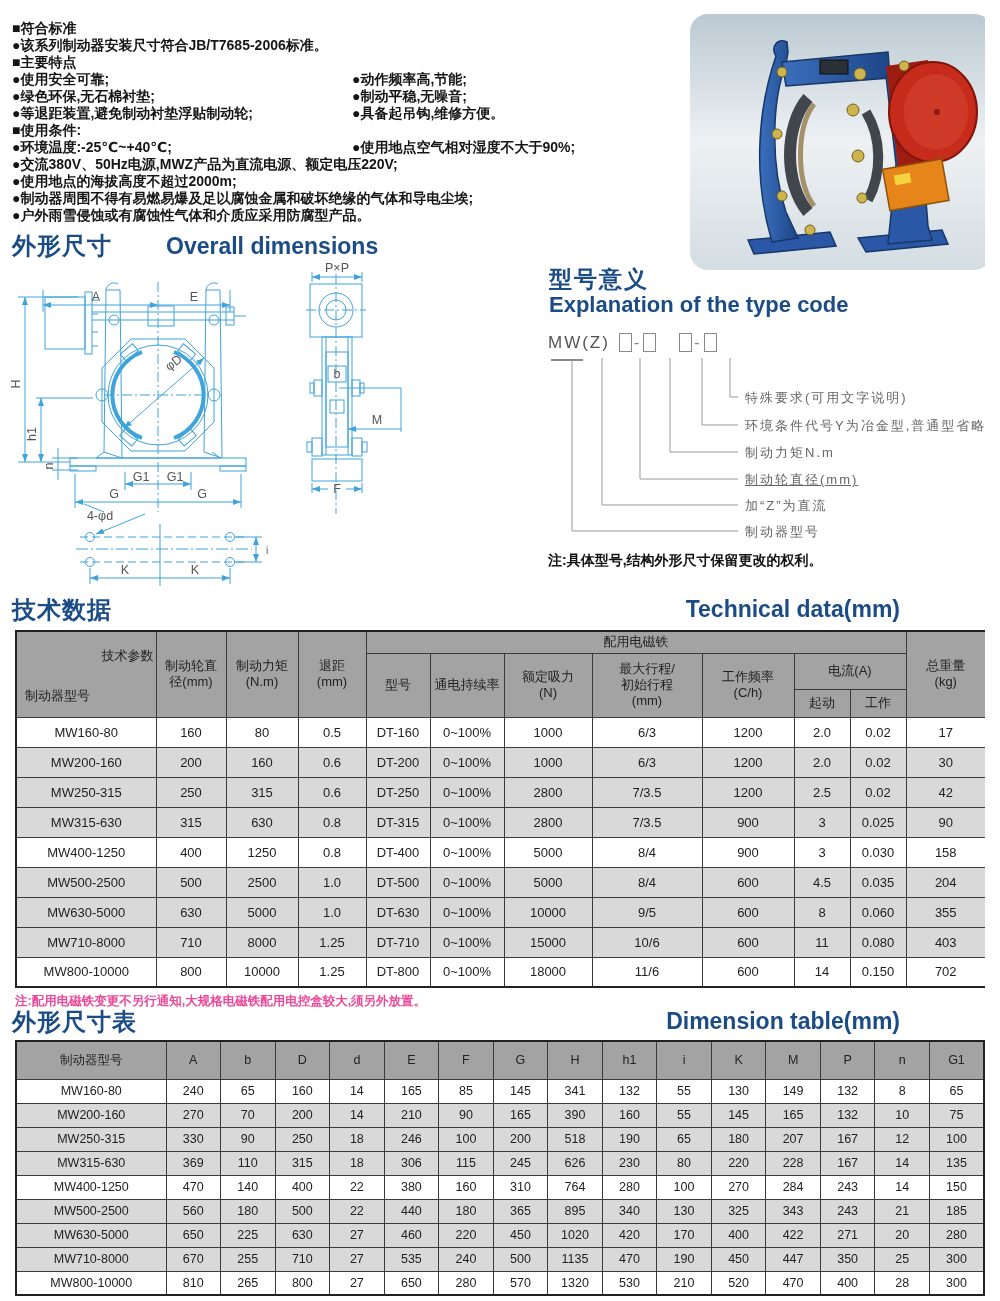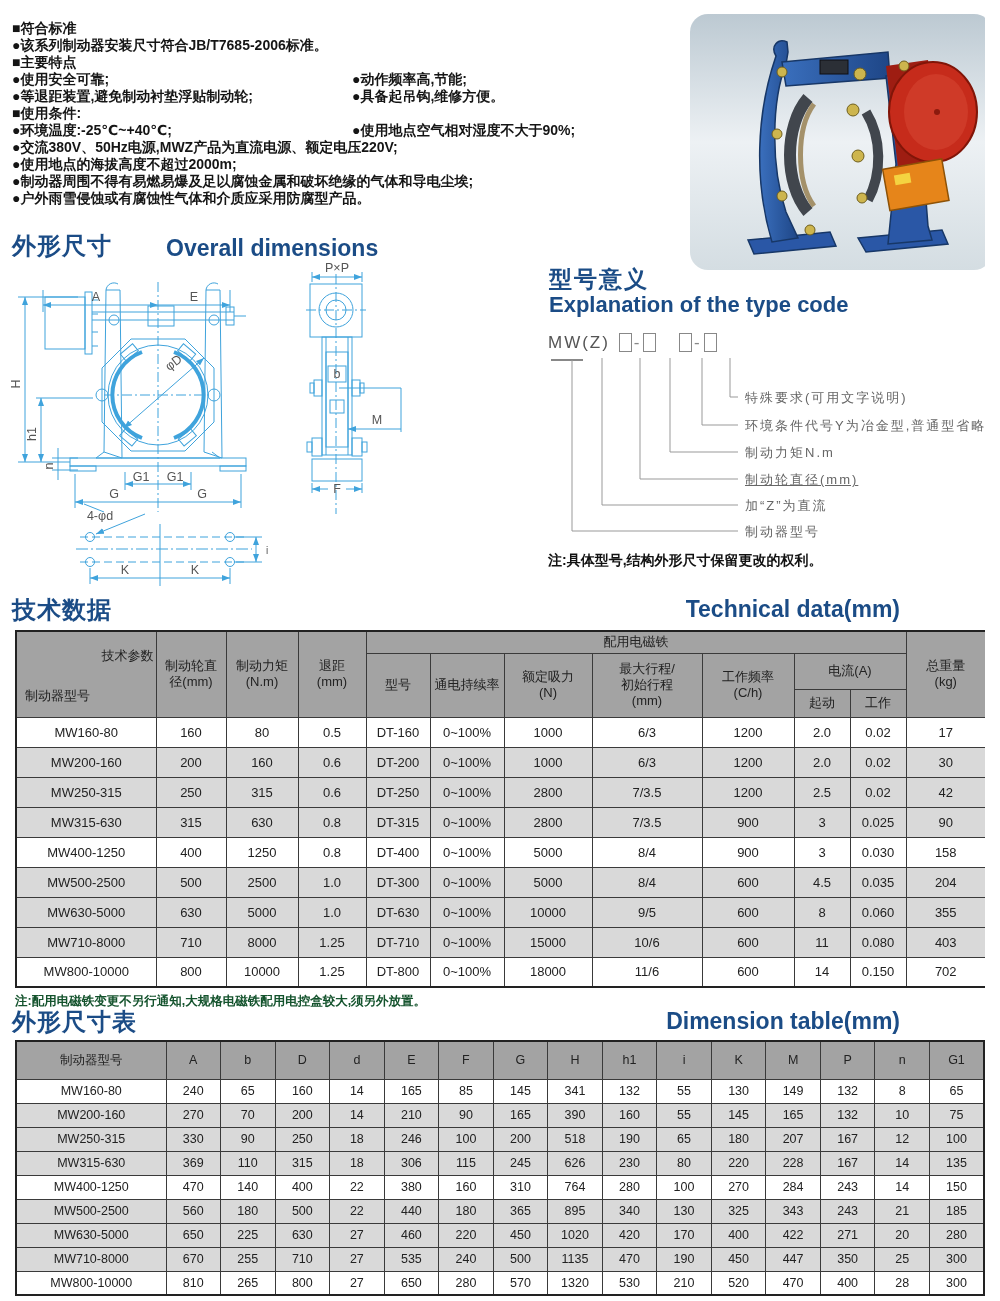--- a/index.html
+++ b/index.html
@@ -4,21 +4,21 @@
 <style>
 *{margin:0;padding:0;box-sizing:border-box}
 body{background:#fff}
 .page{position:relative;width:985px;height:1301px;background:#fff;overflow:hidden;
   font-family:"Liberation Sans","DejaVu Sans",sans-serif;color:#151515}
 
 .intro{position:absolute;left:12px;top:20px;width:686px;font-size:14px;font-weight:bold}
 .intro-line{position:relative;line-height:17px;white-space:nowrap}
 .intro-right{position:absolute;left:340px;top:0}
 
-.sec-head{position:absolute;display:flex;align-items:flex-end}
+.sec-head{position:absolute;display:flex;align-items:center}
 .h-cn{font-size:24px;font-weight:bold;color:#1b4c86;letter-spacing:1px}
 .h-en{font-size:23px;font-weight:bold;color:#1b4c86}
 .abs-r{position:absolute;right:85px}
 
 .draw{position:absolute}
 .draw svg{display:block}
 
 .photo{position:absolute;left:690px;top:14px;width:302px;height:256px}
 
 .tc-cn{position:absolute;left:549px;top:264px;font-size:23px;font-weight:bold;color:#1b4c86;letter-spacing:2px}
@@ -44,34 +44,35 @@
 .ttable thead tr:nth-child(3){height:28px}
 .ttable tbody tr{height:30px}
 .dtable thead tr{height:38px}
 .dtable tbody tr{height:24px}
 .row-gray td{background:#d9d9d9}
 .row-white td{background:#fff}
 .corner{position:relative;background-color:#d9d9d9;
   background-image:linear-gradient(to bottom right,rgba(0,0,0,0) calc(50% - 1px),#555 calc(50% - 1px),#555 50%,rgba(0,0,0,0) 50%)}
 .corner .c-top{position:absolute;top:15px;right:2px}
 .corner .c-bot{position:absolute;bottom:12px;left:8px}
-.note1{position:absolute;left:15px;top:993px;font-size:12.5px;font-weight:bold;color:#14532d}
+.note1{position:absolute;left:15px;top:993px;font-size:12.5px;font-weight:bold;color:#ec4899}
 
 .dimtxt{font-size:12.5px;fill:#555;font-family:"Liberation Sans",sans-serif}
 </style>
 </head>
 <body>
 
 <div class="page">
 
   <div class="intro">
       <div class="intro-line"><span>■符合标准</span></div>
       <div class="intro-line"><span>●该系列制动器安装尺寸符合JB/T7685-2006标准。</span></div>
       <div class="intro-line"><span>■主要特点</span></div>
       <div class="intro-line"><span>●使用安全可靠;</span><span class="intro-right">●动作频率高,节能;</span></div>
+      <div class="intro-line"><span>●绿色环保,无石棉衬垫;</span><span class="intro-right">●制动平稳,无噪音;</span></div>
       <div class="intro-line"><span>●等退距装置,避免制动衬垫浮贴制动轮;</span><span class="intro-right">●具备起吊钩,维修方便。</span></div>
       <div class="intro-line"><span>■使用条件:</span></div>
       <div class="intro-line"><span>●环境温度:-25℃~+40℃;</span><span class="intro-right">●使用地点空气相对湿度不大于90%;</span></div>
       <div class="intro-line"><span>●交流380V、50Hz电源,MWZ产品为直流电源、额定电压220V;</span></div>
       <div class="intro-line"><span>●使用地点的海拔高度不超过2000m;</span></div>
       <div class="intro-line"><span>●制动器周围不得有易燃易爆及足以腐蚀金属和破坏绝缘的气体和导电尘埃;</span></div>
       <div class="intro-line"><span>●户外雨雪侵蚀或有腐蚀性气体和介质应采用防腐型产品。</span></div>
     </div>
 
   <div class="photo">
@@ -443,21 +444,21 @@
           <td>900</td>
           <td>3</td>
           <td>0.030</td>
           <td>158</td>
         </tr>
         <tr class="row-gray">
           <td>MW500-2500</td>
           <td>500</td>
           <td>2500</td>
           <td>1.0</td>
-          <td>DT-300</td>
+          <td>DT-500</td>
           <td>0~100%</td>
           <td>5000</td>
           <td>8/4</td>
           <td>600</td>
           <td>4.5</td>
           <td>0.035</td>
           <td>204</td>
         </tr>
         <tr class="row-gray">
           <td>MW630-5000</td>

